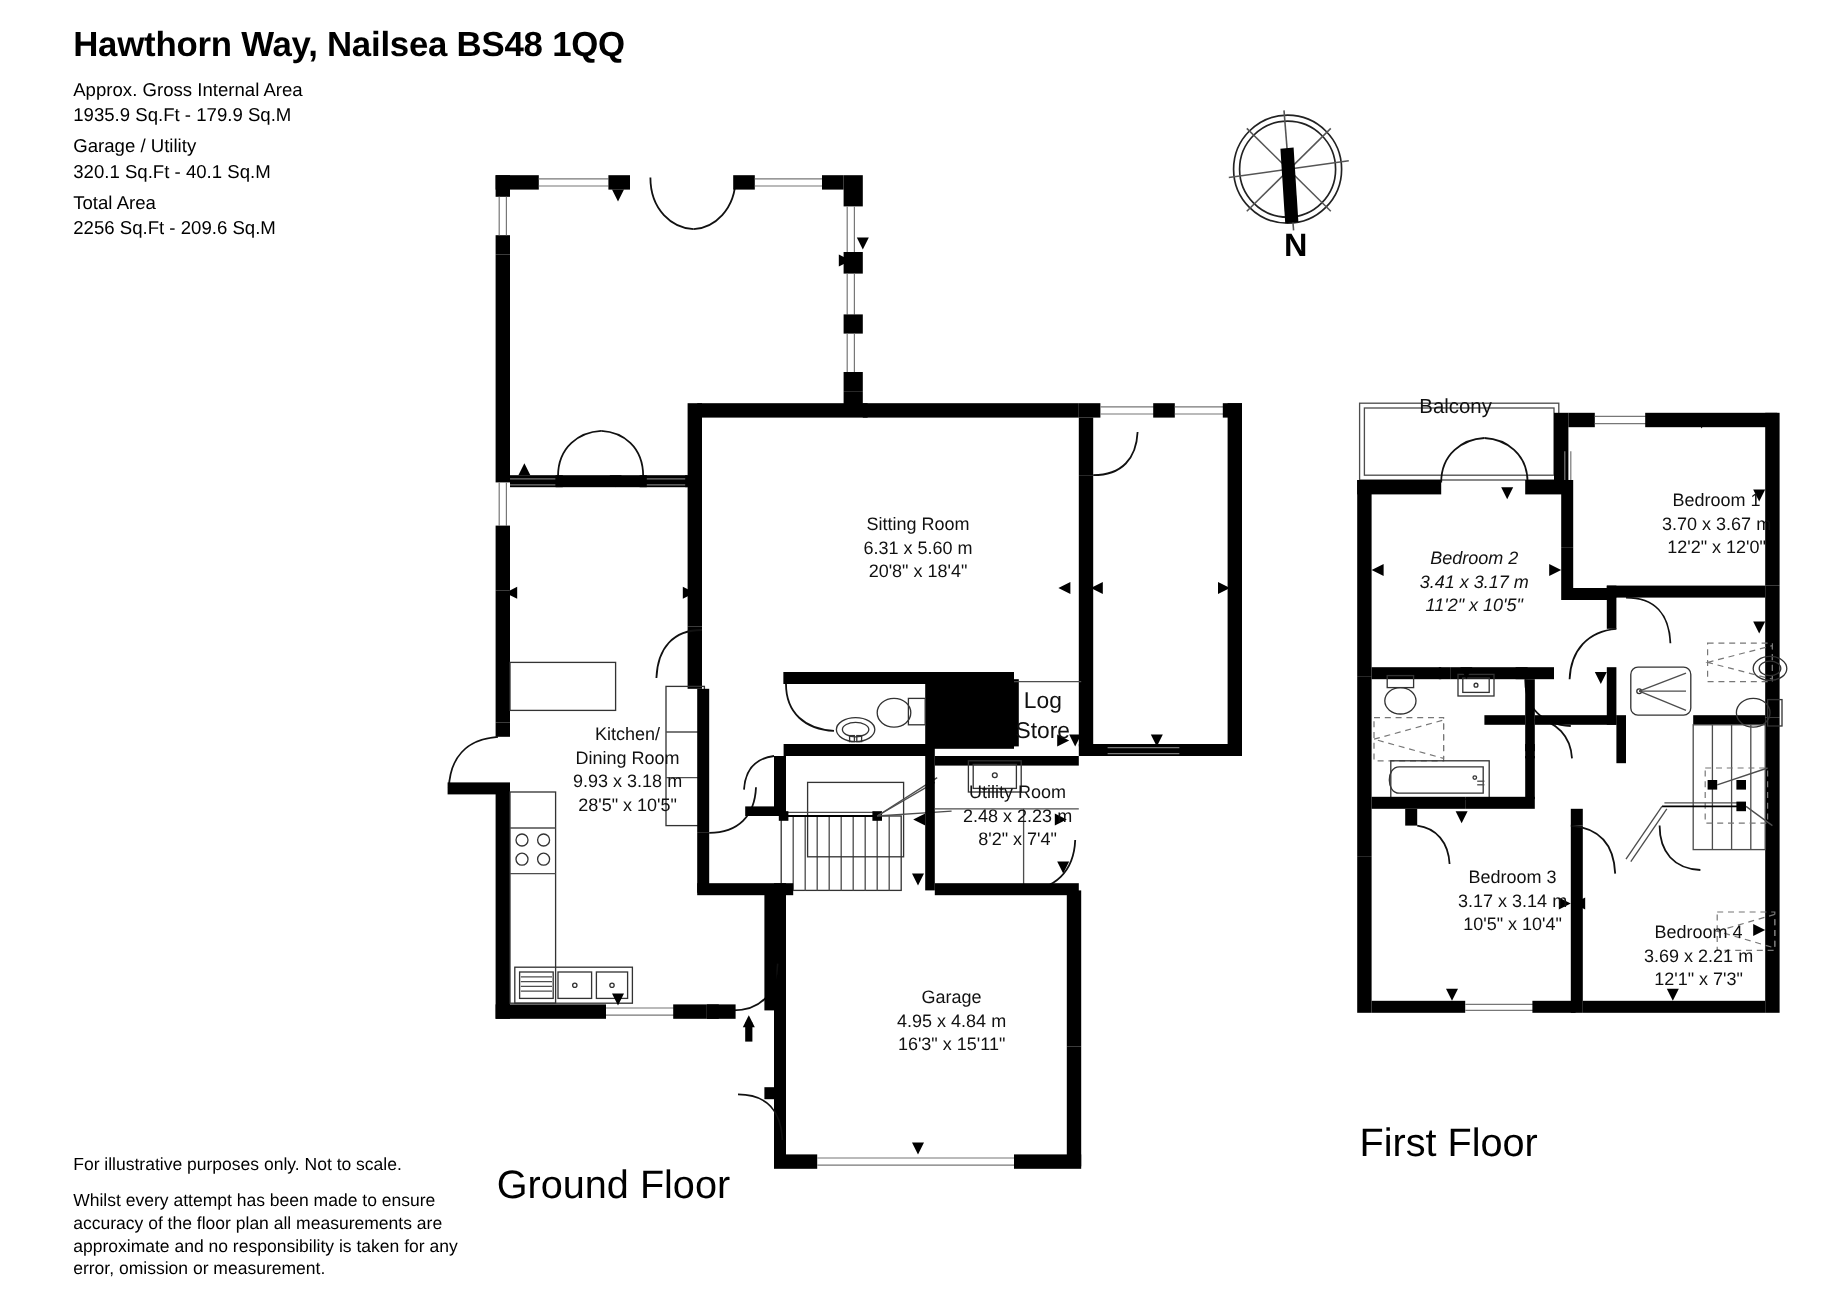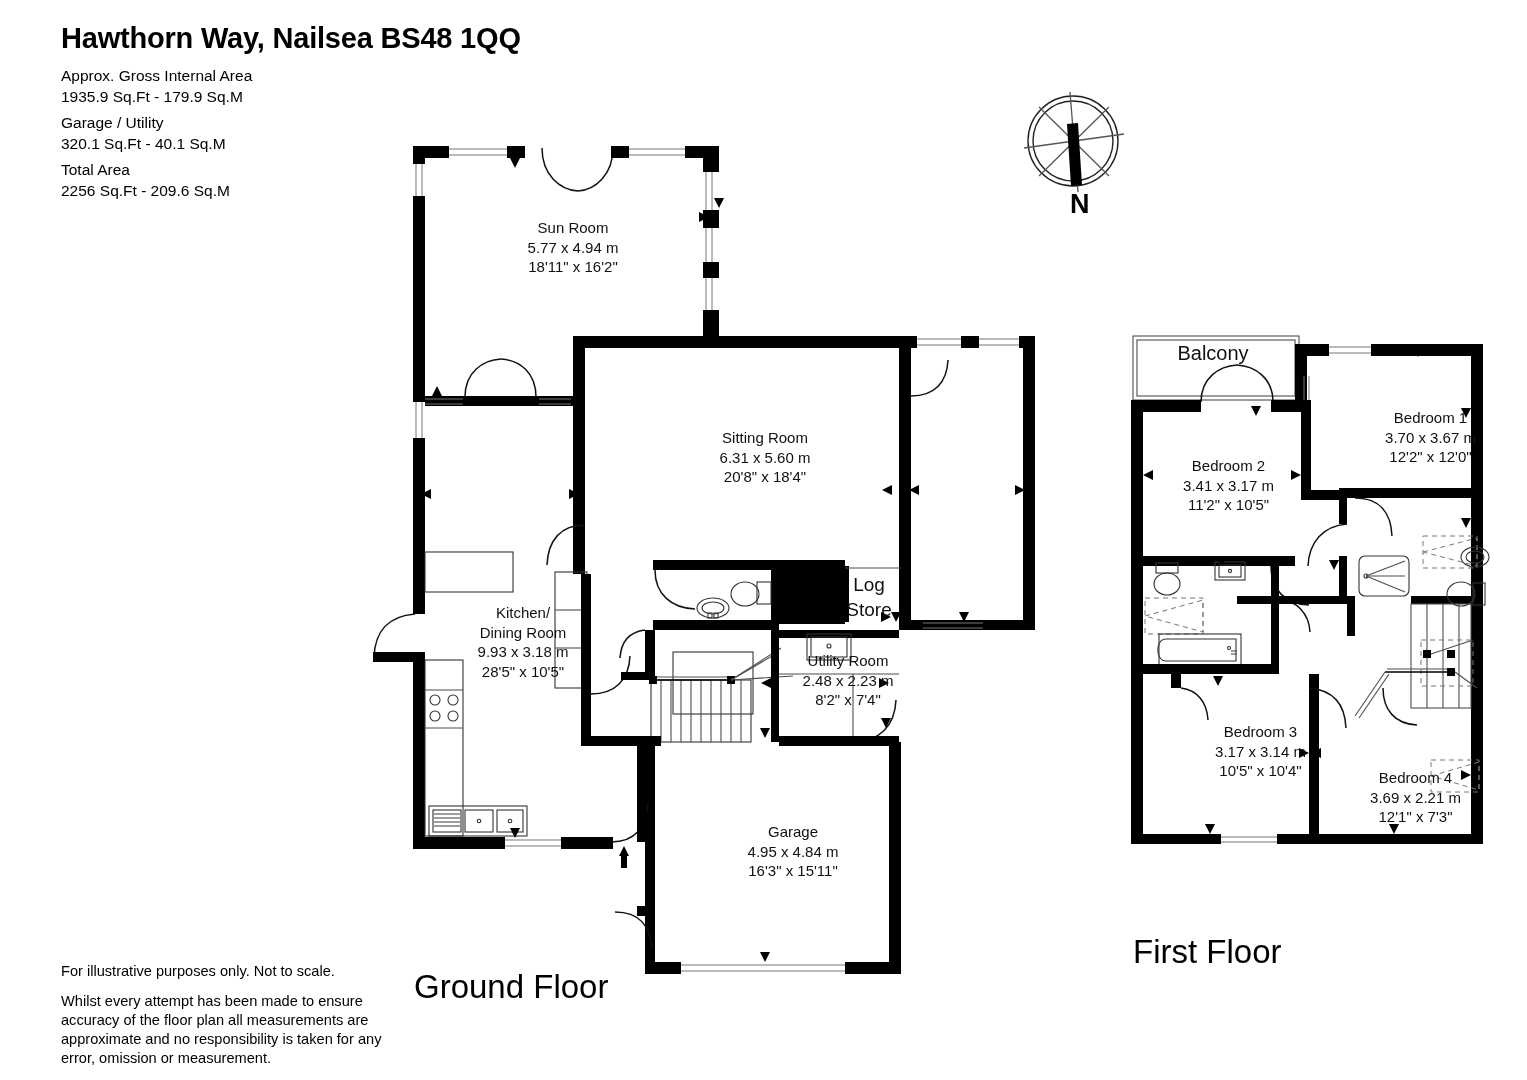--- a/index.html
+++ b/index.html
@@ -96,23 +96,23 @@
   .roomlabel .rm   { display:block; }
   .roomlabel .rf   { display:block; }
 
   #lbl-sunroom   { left: 440px; top: 218px; width: 200px; }
   #lbl-sitting   { left: 632px; top: 428px; width: 200px; }
   #lbl-study     { left: 832px; top: 456px; width: 190px; }
   #lbl-kitchen   { left: 400px; top: 603px; width: 180px; }
   #lbl-utility   { left: 715px; top: 651px; width: 200px; }
   #lbl-garage    { left: 670px; top: 822px; width: 180px; }
   #lbl-logstore  { left: 790px; top: 573px; width: 92px; font-size: 19px; }
-  #lbl-balcony   { left: 1120px; top: 340px; width: 120px; font-size: 20px; }
+  #lbl-balcony   { left: 1120px; top: 328px; width: 120px; font-size: 17px; }
   #lbl-bed1      { left: 1310px; top: 408px; width: 175px; }
-  #lbl-bed2      { left: 1108px; top: 456px; width: 175px; }
+  #lbl-bed2      { left: 1108px; top: 456px; width: 175px; font-style: italic; }
   #lbl-bed3      { left: 1140px; top: 722px; width: 175px; }
   #lbl-bed4      { left: 1295px; top: 768px; width: 175px; }
 </style>
 </head>
 <body>
 
 <div id="plan-root">
 
   <div class="txt-title">Hawthorn Way, Nailsea BS48 1QQ</div>
 
@@ -549,25 +549,20 @@
         <polygon points="1288,748 1278,753 1288,758"></polygon>
         <polygon points="1428,770 1438,775 1428,780"></polygon>
         <polygon points="1172,824 1182,824 1177,834"></polygon>
         <polygon points="1356,824 1366,824 1361,834"></polygon>
         <polygon points="1296,560 1306,560 1301,570"></polygon>
         <polygon points="1184,556 1194,556 1189,566"></polygon>
       </g>
     </g>
   </svg>
 
-  <div class="roomlabel" id="lbl-sunroom">
-    <span class="rname">Sun Room</span>
-    <span class="rm">5.77 x 4.94 m</span>
-    <span class="rf">18'11" x 16'2"</span>
-  </div>
 
   <div class="roomlabel" id="lbl-sitting">
     <span class="rname">Sitting Room</span>
     <span class="rm">6.31 x 5.60 m</span>
     <span class="rf">20'8" x 18'4"</span>
   </div>
 
 
   <div class="roomlabel" id="lbl-kitchen">
     <span class="rname">Kitchen/</span>

